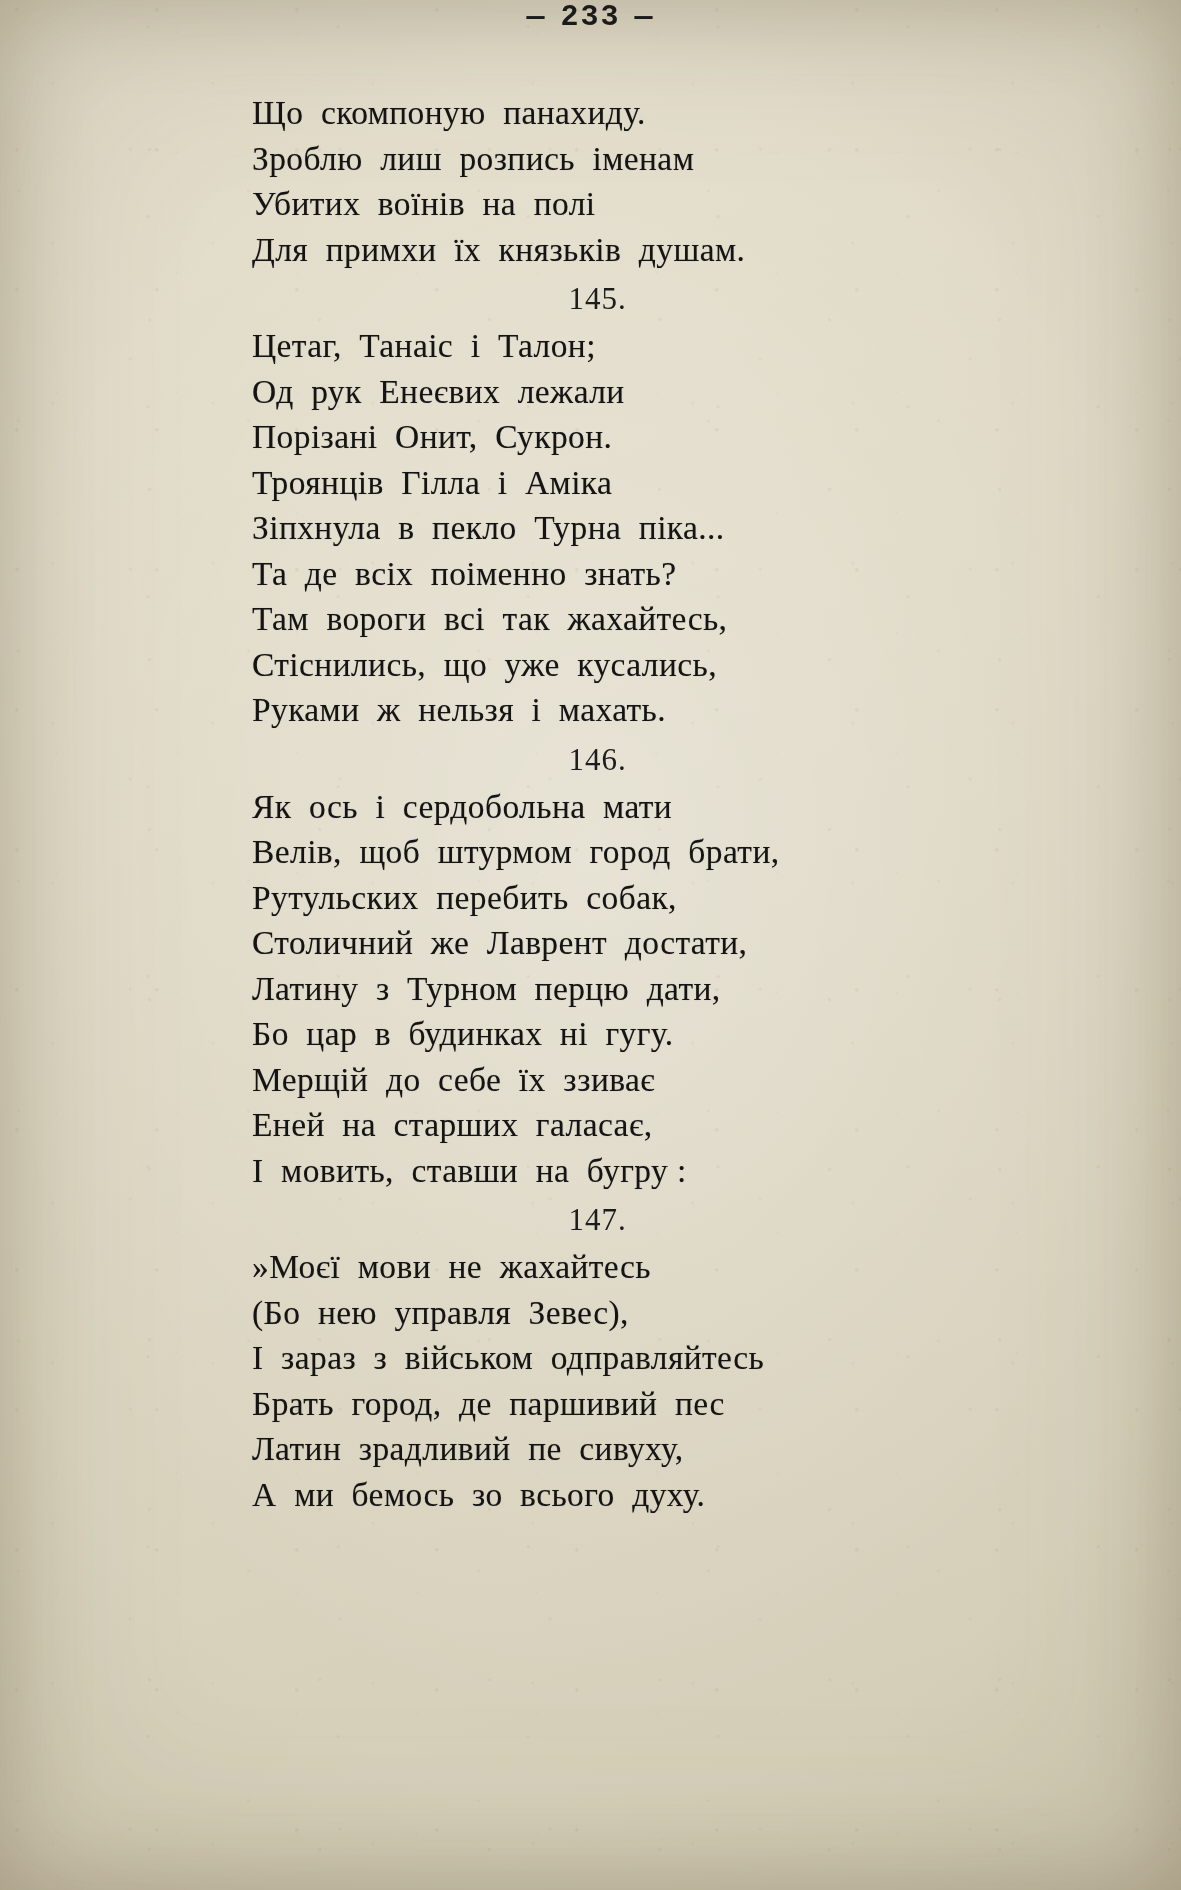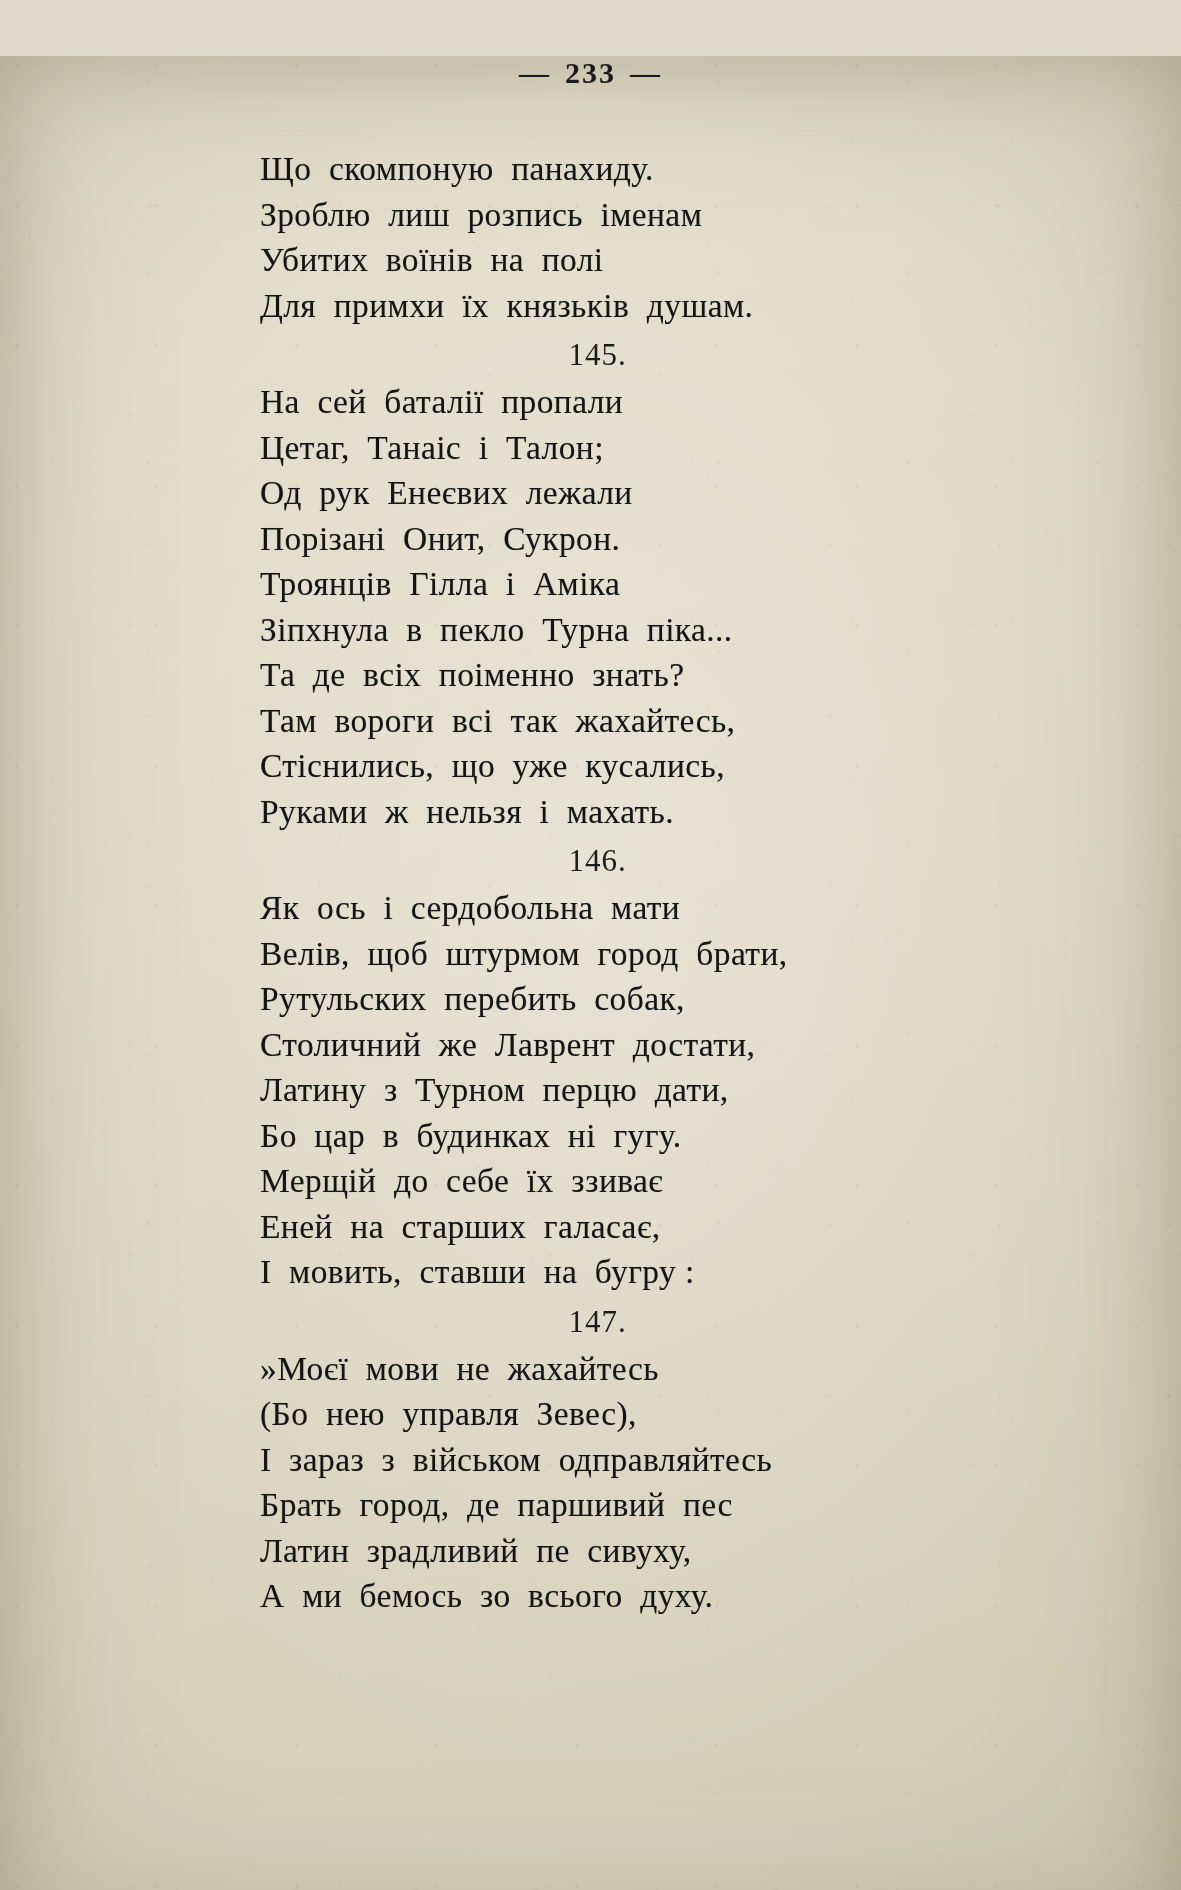--- a/index.html
+++ b/index.html
@@ -47,43 +47,42 @@
   }
 
   .content {
     position: relative;
     z-index: 3;
     padding: 0;
   }
 
   .folio {
     text-align: center;
-    margin-top: 56px;
     font-size: 30px;
     font-weight: bold;
     letter-spacing: 2px;
     color: #1b1b1b;
-    font-family: Liberation Serif, serif;
+    font-family: Liberation Mono, monospace;
   }
   .folio .dash {
     display: inline-block;
     padding: 0 14px;
     font-weight: bold;
   }
 
   .body-block {
     margin: 0 auto;
     width: 1181px;
     padding-left: 252px;
     padding-right: 160px;
     box-sizing: border-box;
   }
 
   .stanza {
-    margin: 8px;
+    margin: 0;
   }
   .stanza-number {
     text-align: center;
     font-size: 31px;
     color: #1c1c1c;
     margin: 9px 0 6px -78px;
     letter-spacing: 1px;
   }
   .verse {
     font-size: 33.5px;
@@ -113,21 +112,20 @@
 
       <div class="stanza first-block">
         <div class="verse">Що  скомпоную  панахиду.</div>
         <div class="verse">Зроблю  лиш  розпись  іменам</div>
         <div class="verse">Убитих  воїнів  на  полі</div>
         <div class="verse">Для  примхи  їх  князьків  душам.</div>
       </div>
 
       <div class="stanza">
         <div class="stanza-number">145.</div>
-        <div class="verse">На  сей  баталії  пропали</div>
         <div class="verse">Цетаг,  Танаіс  і  Талон;</div>
         <div class="verse">Од  рук  Енеєвих  лежали</div>
         <div class="verse">Порізані  Онит,  Сукрон.</div>
         <div class="verse">Троянців  Гілла  і  Аміка</div>
         <div class="verse">Зіпхнула  в  пекло  Турна  піка...</div>
         <div class="verse">Та  де  всіх  поіменно  знать?</div>
         <div class="verse">Там  вороги  всі  так  жахайтесь,</div>
         <div class="verse">Стіснились,  що  уже  кусались,</div>
         <div class="verse">Руками  ж  нельзя  і  махать.</div>
       </div>

